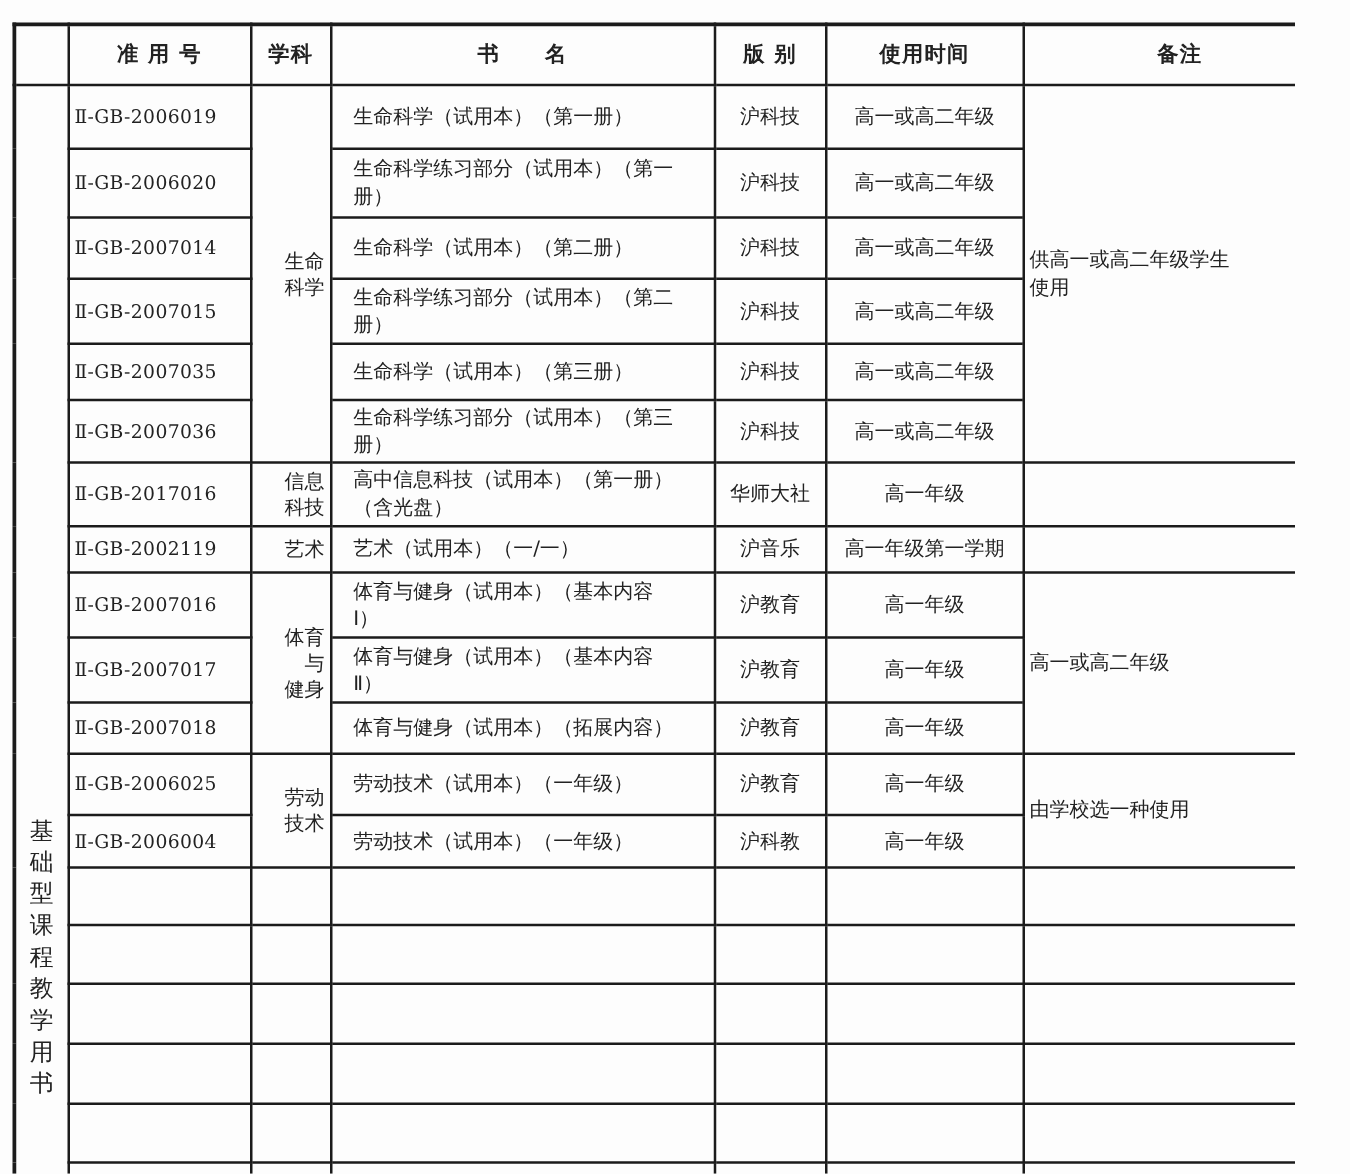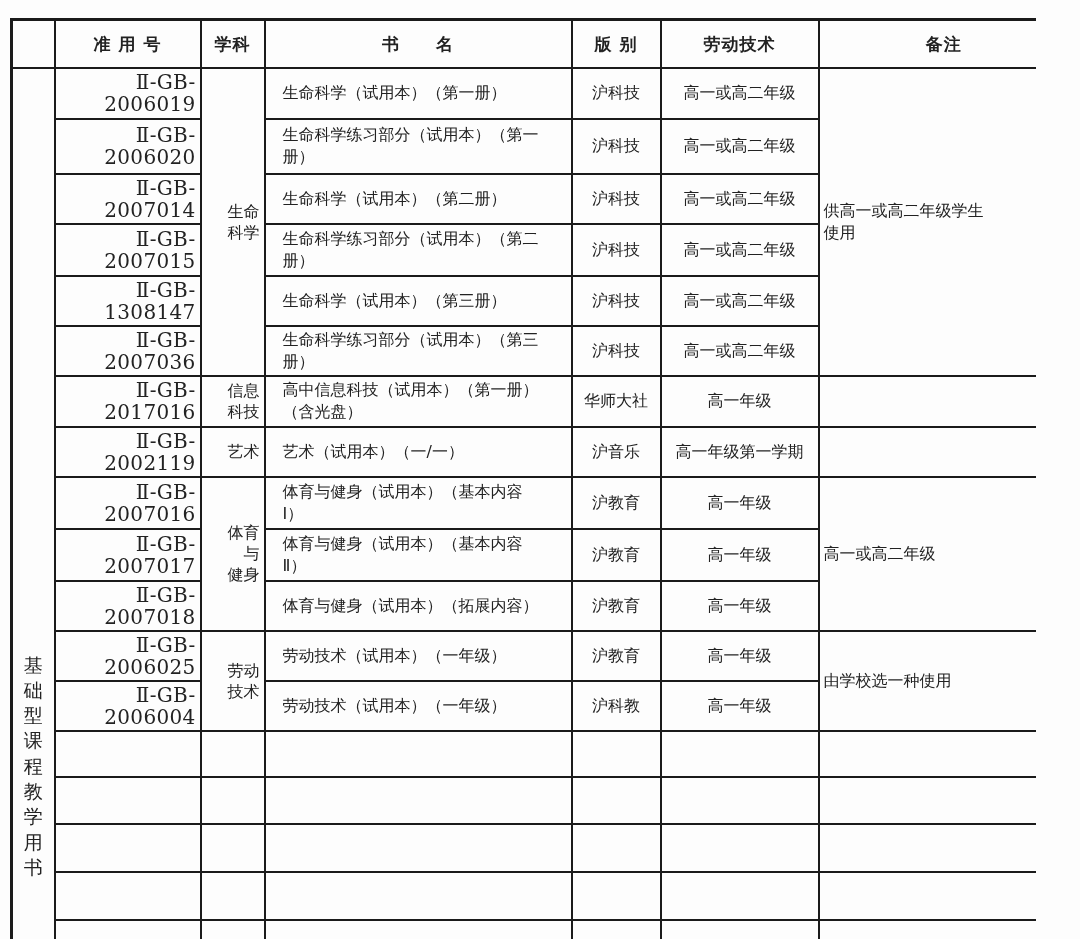--- a/index.html
+++ b/index.html
@@ -37,22 +37,22 @@
   }
   .book-table thead tr { height: 48px; }
   .book-table th {
     font-weight: bold;
     font-size: 17px;
     text-align: center;
     letter-spacing: 1px;
   }
   td.id-cell {
     font-family: "DejaVu Serif", serif;
-    font-size: 20px;
-    text-align: right;
+    font-size: 15px;
+    text-align: left;
     letter-spacing: 0.3px;
   }
   td.subject-cell {
     text-align: right;
     line-height: 21px;
   }
   td.title-cell {
     text-align: left;
     padding-left: 17px;
   }
@@ -92,21 +92,21 @@
       <col style="width:158px">
       <col style="width:251px">
     </colgroup>
     <thead>
       <tr>
         <td></td>
         <th>准 用 号</th>
         <th>学科</th>
         <th>书　　名</th>
         <th>版 别</th>
-        <th>劳动技术</th>
+        <th>使用时间</th>
         <th>备注</th>
       </tr>
     </thead>
     <tbody>
         <tr style="height: 51px;">
           <td class="side" rowspan="19"><span class="side-text">基
 础
 型
 课
 程
@@ -137,21 +137,21 @@
           <td class="time-cell">高一或高二年级</td>
         </tr>
         <tr style="height: 52px;">
           <td class="id-cell">Ⅱ-GB-2007015</td>
           <td class="title-cell">生命科学练习部分（试用本）（第二
 册）</td>
           <td class="pub-cell">沪科技</td>
           <td class="time-cell">高一或高二年级</td>
         </tr>
         <tr style="height: 45px;">
-          <td class="id-cell">Ⅱ-GB-1308147</td>
+          <td class="id-cell">Ⅱ-GB-2007035</td>
           <td class="title-cell">生命科学（试用本）（第三册）</td>
           <td class="pub-cell">沪科技</td>
           <td class="time-cell">高一或高二年级</td>
         </tr>
         <tr style="height: 50px;">
           <td class="id-cell">Ⅱ-GB-2007036</td>
           <td class="title-cell">生命科学练习部分（试用本）（第三
 册）</td>
           <td class="pub-cell">沪科技</td>
           <td class="time-cell">高一或高二年级</td>

